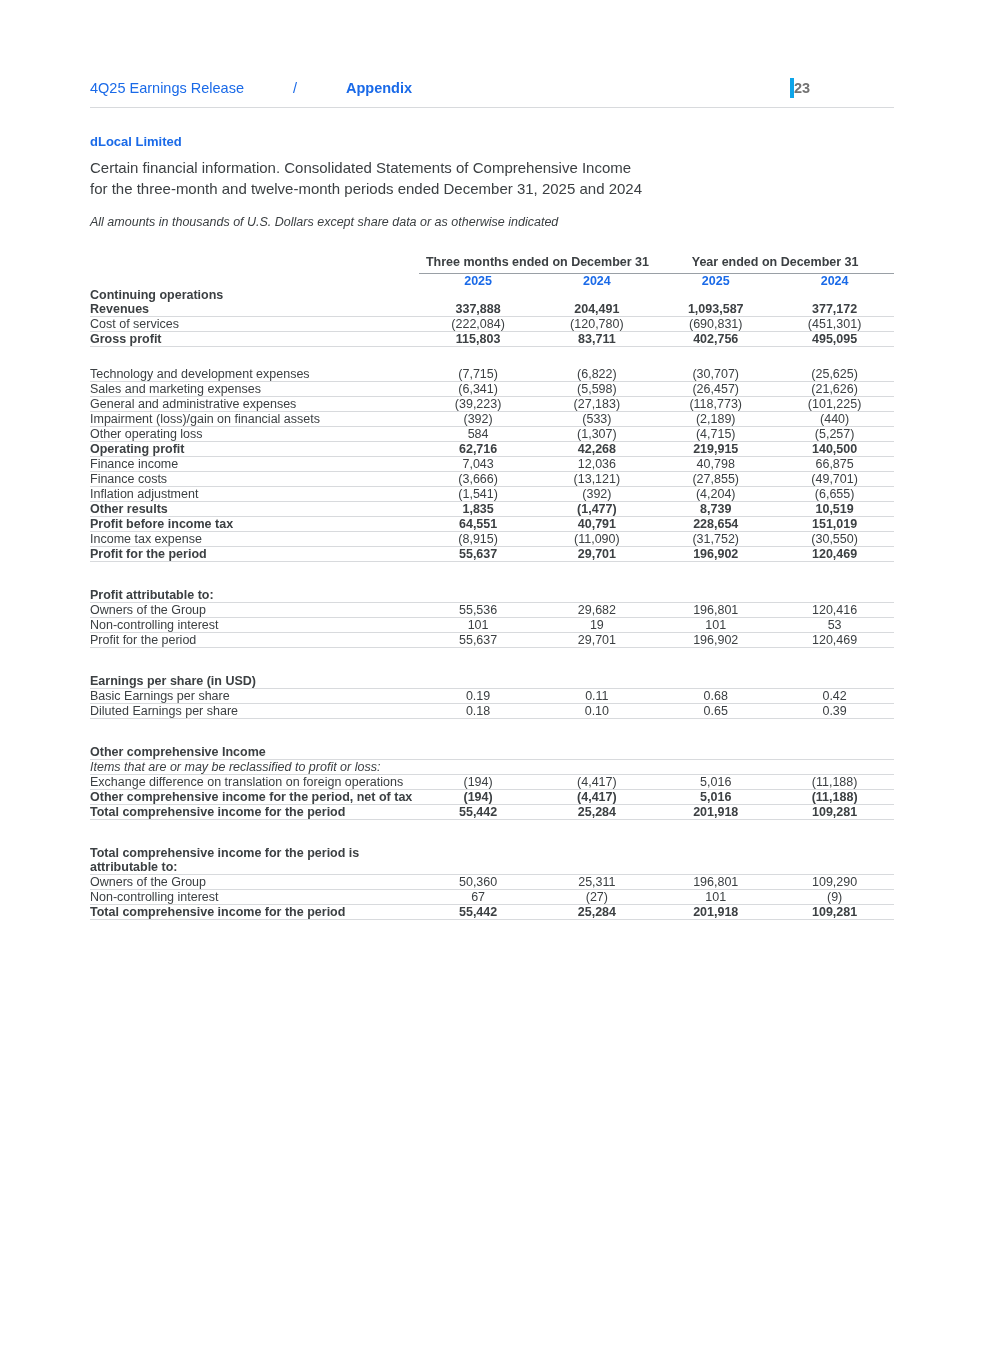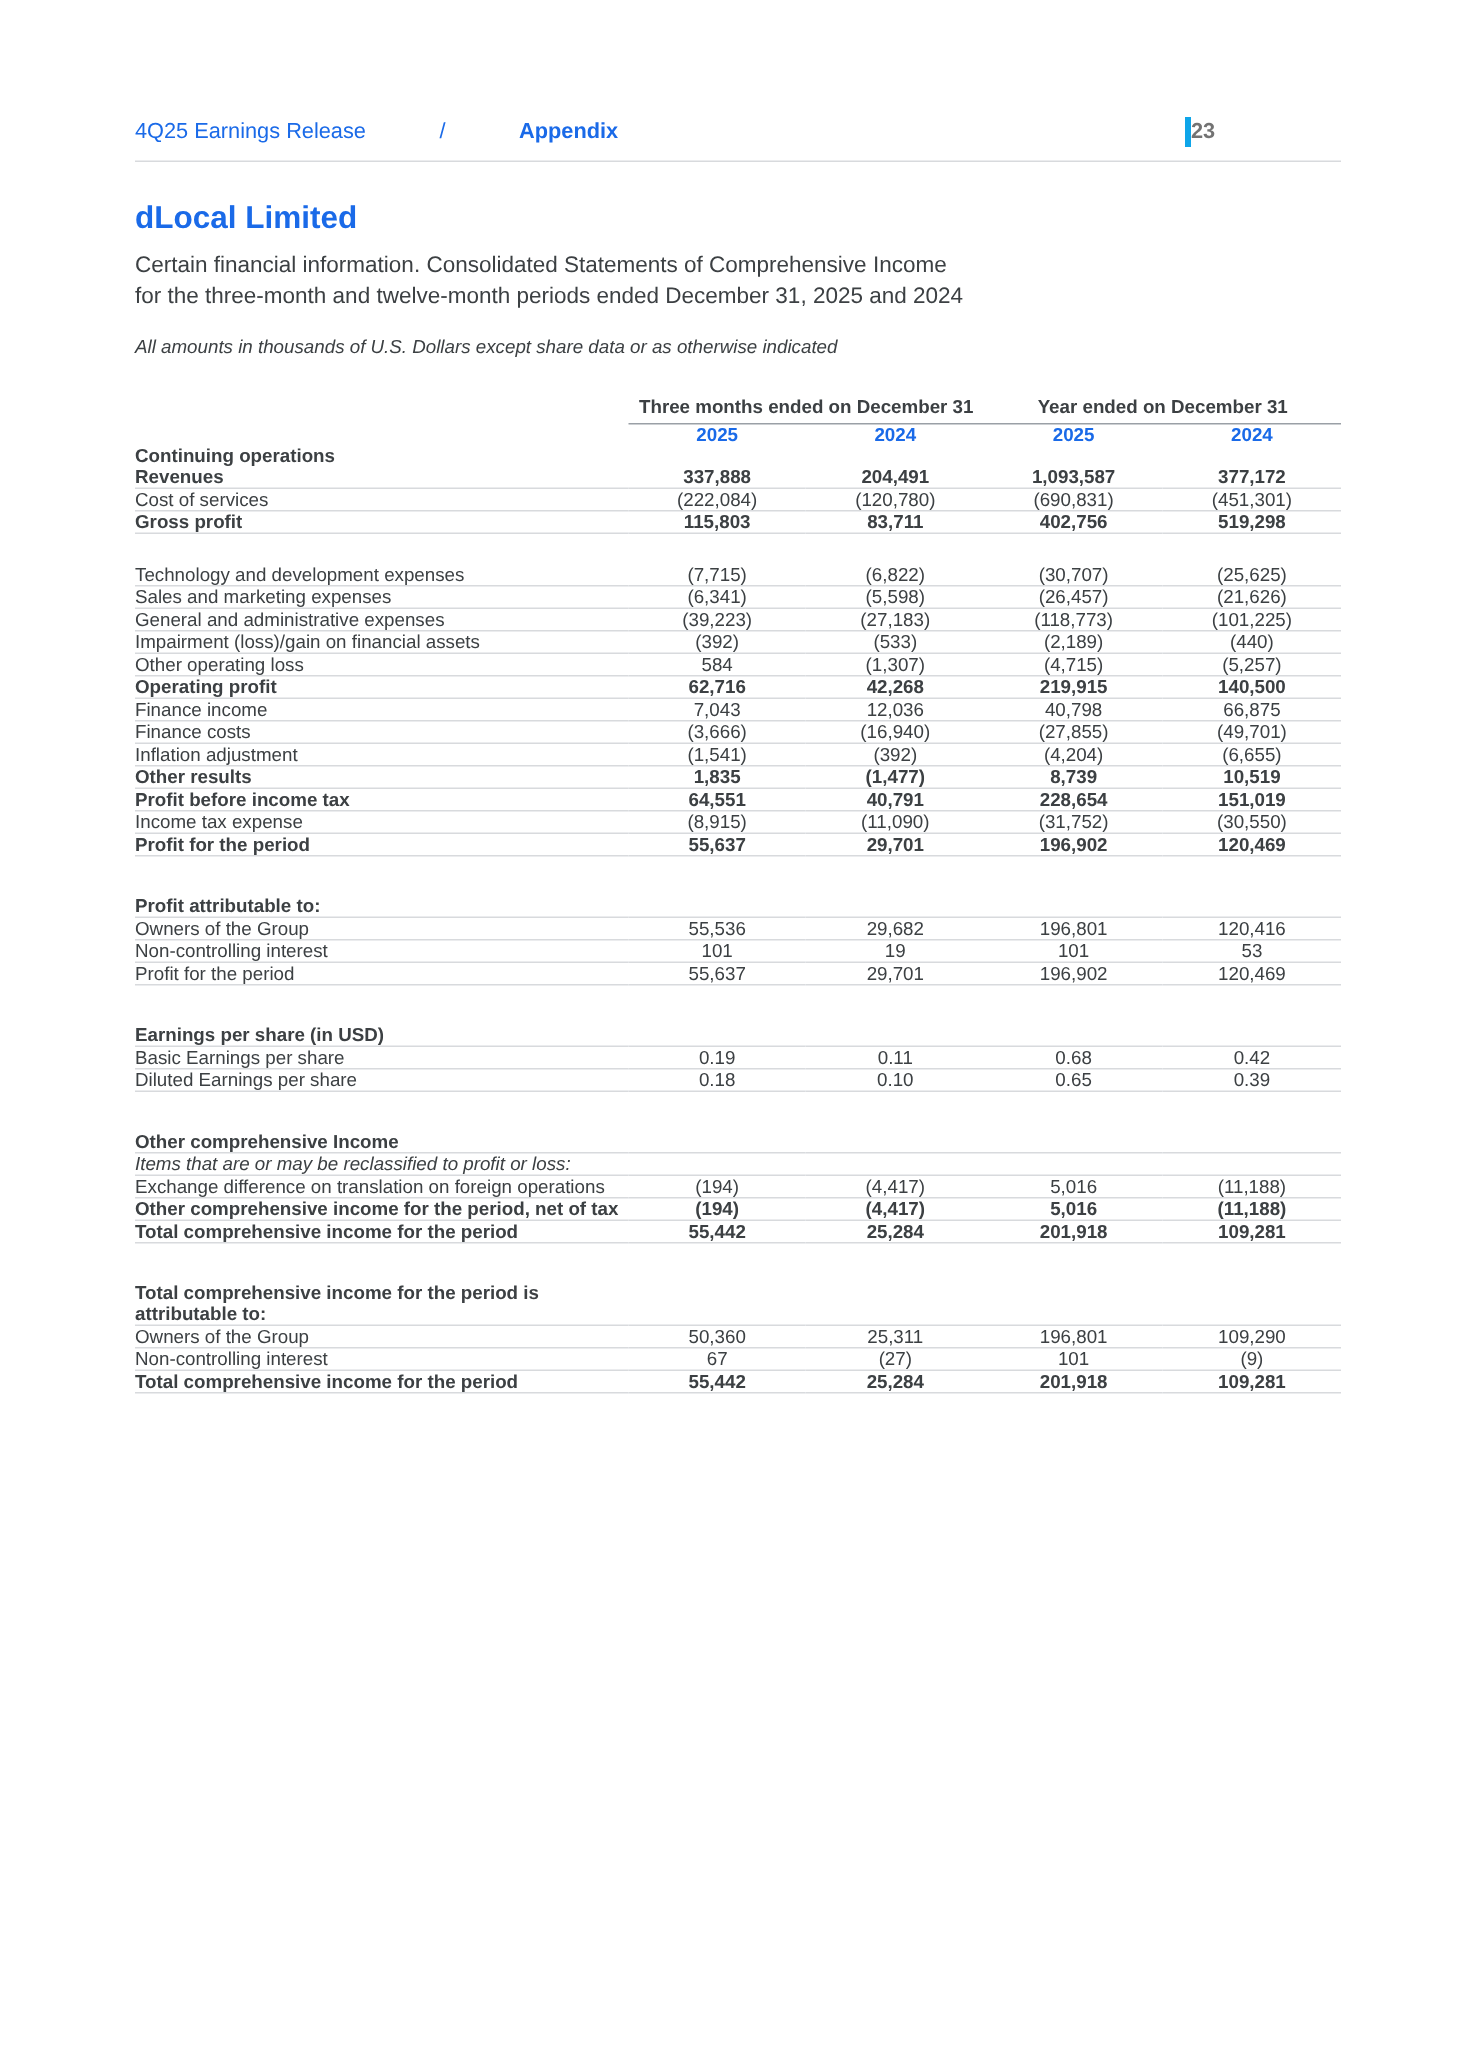--- a/index.html
+++ b/index.html
@@ -53,21 +53,21 @@
     padding-left: 0;
     width: 104px;
     text-align: left;
     box-sizing: border-box;
     height: 20px;
     line-height: 20px;
   }
   
   .company {
     color: #1a6ae8;
-    font-size: 21px;
+    font-size: 13px;
     font-weight: bold;
     margin-bottom: 8px;
   }
   .subtitle {
     font-size: 15px;
     color: #3c4043;
     line-height: 1.42;
   }
   .note {
     font-size: 12.5px;
@@ -187,21 +187,21 @@
           <td class="num">(222,084)</td>
           <td class="num">(120,780)</td>
           <td class="num">(690,831)</td>
           <td class="num">(451,301)</td>
         </tr>
         <tr class="b rule">
           <td class="label">Gross profit</td>
           <td class="num">115,803</td>
           <td class="num">83,711</td>
           <td class="num">402,756</td>
-          <td class="num">519,298</td>
+          <td class="num">495,095</td>
         </tr>
         <tr class="spacer-row">
           <td colspan="5"></td>
         </tr>
         <tr class="rule">
           <td class="label">Technology and development expenses</td>
           <td class="num">(7,715)</td>
           <td class="num">(6,822)</td>
           <td class="num">(30,707)</td>
           <td class="num">(25,625)</td>
@@ -244,21 +244,21 @@
         <tr class="rule">
           <td class="label">Finance income</td>
           <td class="num">7,043</td>
           <td class="num">12,036</td>
           <td class="num">40,798</td>
           <td class="num">66,875</td>
         </tr>
         <tr class="rule">
           <td class="label">Finance costs</td>
           <td class="num">(3,666)</td>
-          <td class="num">(16,940)</td>
+          <td class="num">(13,121)</td>
           <td class="num">(27,855)</td>
           <td class="num">(49,701)</td>
         </tr>
         <tr class="rule">
           <td class="label">Inflation adjustment</td>
           <td class="num">(1,541)</td>
           <td class="num">(392)</td>
           <td class="num">(4,204)</td>
           <td class="num">(6,655)</td>
         </tr>

